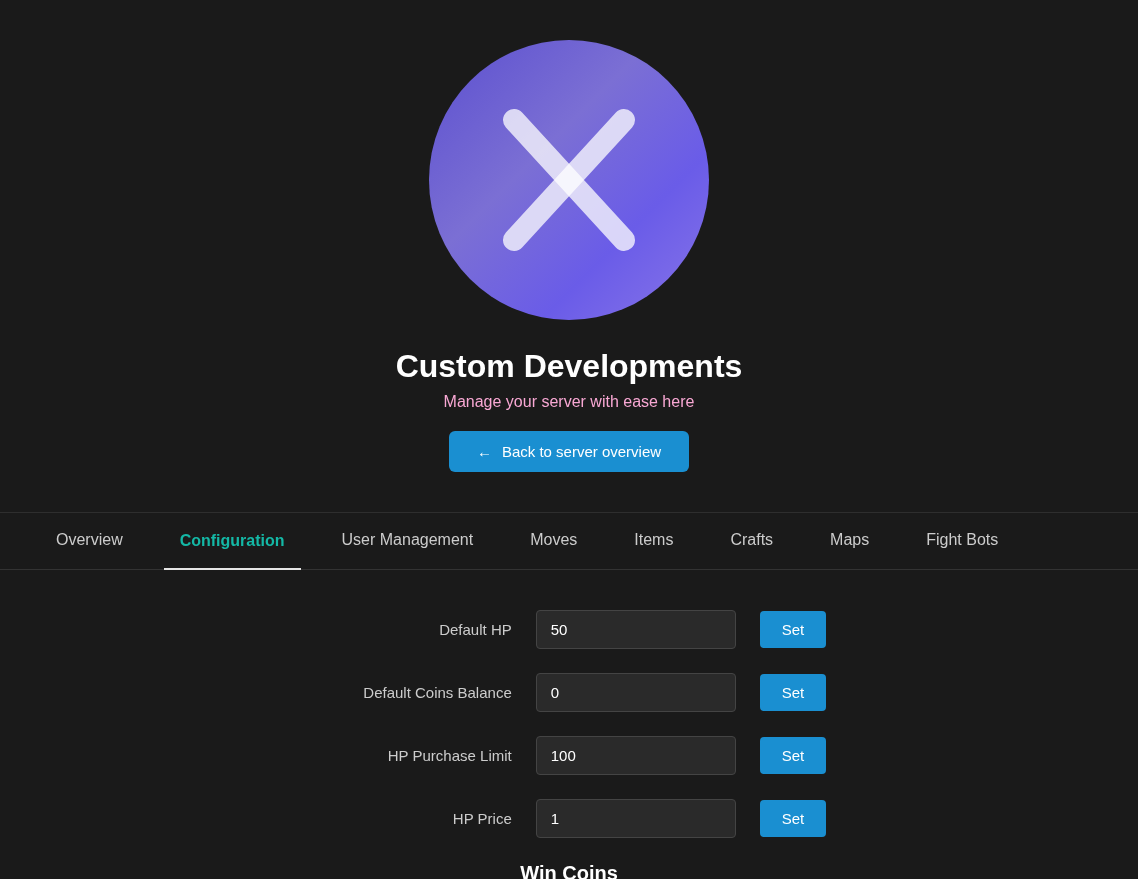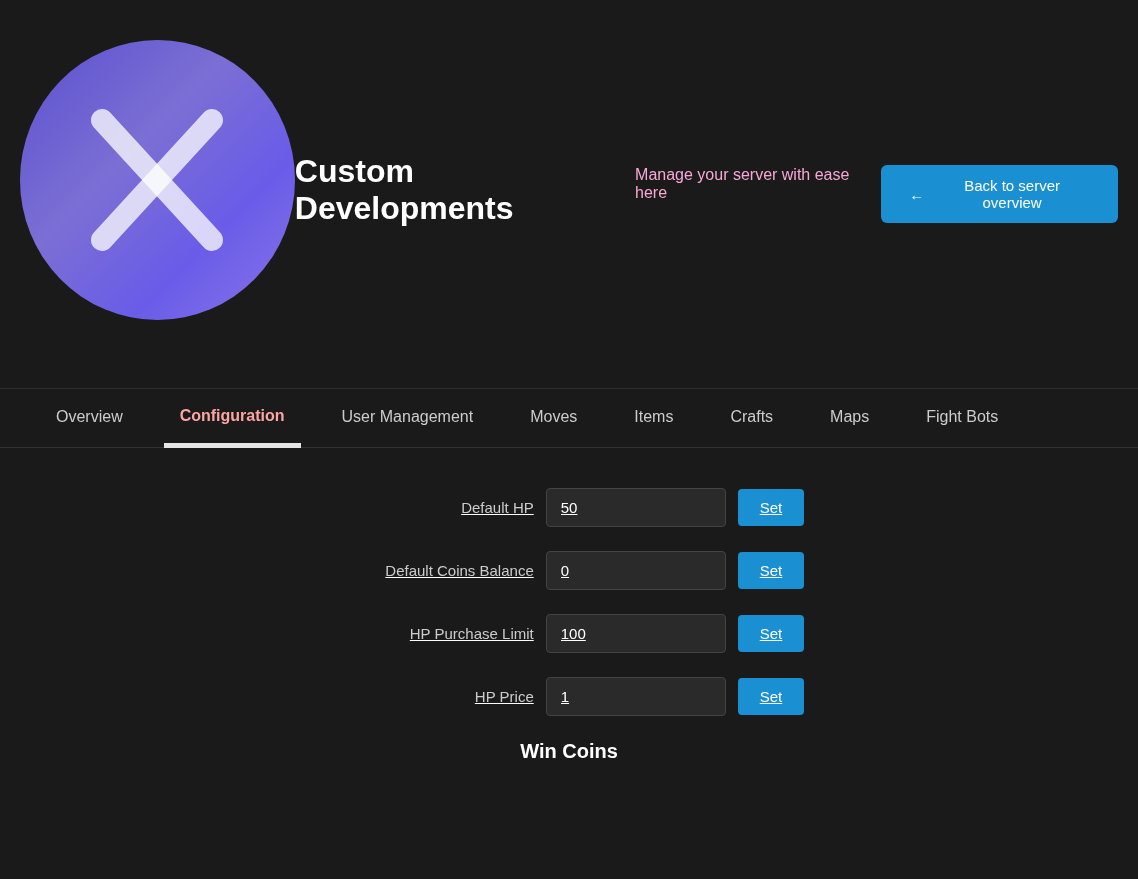--- a/index.html
+++ b/index.html
@@ -11,20 +11,21 @@
     body {
       background-color: #1a1a1a;
       color: #ffffff;
       font-family: 'Segoe UI', Arial, sans-serif;
       min-height: 879px;
       width: 1138px;
     }
 
     .header-section {
       display: flex;
+      flex-direction: column;
       align-items: center;
       padding: 40px 20px 30px;
       background-color: #1a1a1a;
     }
 
     .logo-circle {
       width: 280px;
       height: 280px;
       border-radius: 50%;
       background: linear-gradient(135deg, #5b4fcf 0%, #7b6fd4 40%, #6a5ce8 70%, #8875e8 100%);
@@ -87,55 +88,54 @@
       padding: 18px 16px;
       cursor: pointer;
       color: #cccccc;
       font-size: 16px;
       border-bottom: 3px solid transparent;
       margin-bottom: -1px;
       white-space: nowrap;
     }
 
     .nav-tab.active {
-      color: #fca5a5;
+      color: #14b8a6;
       font-weight: 700;
-      border-bottom: 5px solid #e5e5e5;
+      border-bottom: 2px solid #e5e5e5;
     }
 
     .content-section {
       padding: 40px 20px;
       max-width: 900px;
       margin: 0 auto;
     }
 
     .form-row {
       display: flex;
       align-items: center;
       justify-content: center;
       margin-bottom: 24px;
-      gap: 12px;
-      text-decoration: underline;
+      gap: 24px;
     }
 
     .form-label {
       font-size: 15px;
       color: #cccccc;
       width: 200px;
       text-align: right;
     }
 
     .form-input {
       background-color: #2a2a2a;
       border: 1px solid #444;
       color: #ffffff;
       padding: 10px 14px;
       border-radius: 4px;
       font-size: 15px;
-      width: 180px;
+      width: 200px;
     }
 
     .set-button {
       background-color: #1a8fd1;
       color: #ffffff;
       border: none;
       padding: 10px 22px;
       border-radius: 4px;
       cursor: pointer;
       font-size: 15px;

